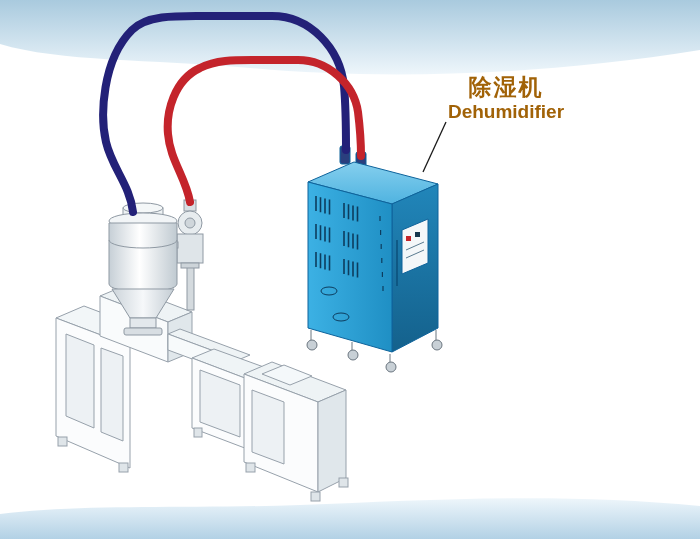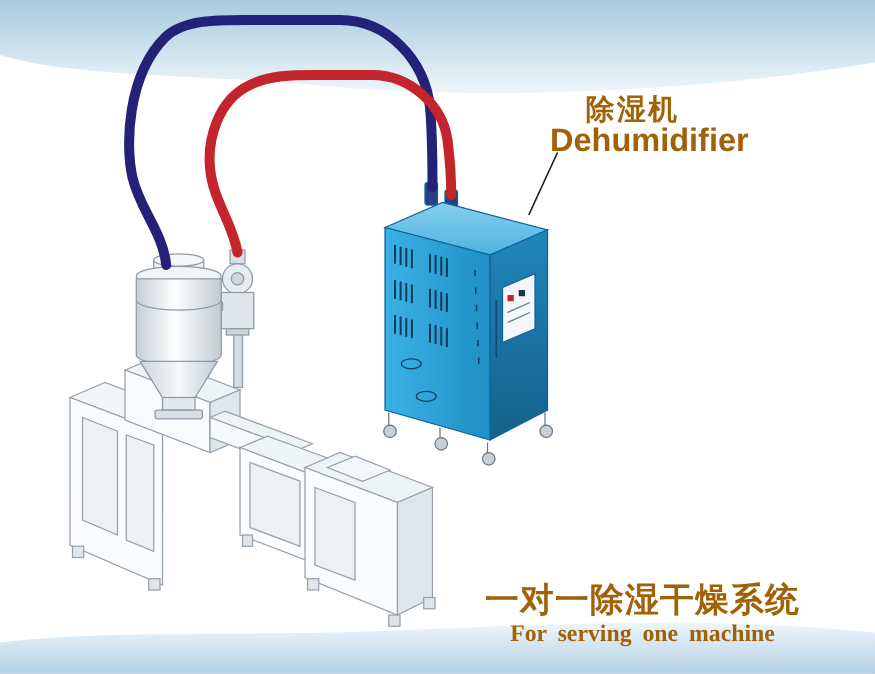--- a/index.html
+++ b/index.html
@@ -10,21 +10,21 @@
   }
   .stage svg{position:absolute;left:0;top:0;}
   .label{position:absolute;color:#a16207;}
   .label .cn{font-weight:bold;letter-spacing:2px;}
   .label .en{font-weight:bold;}
   .label-hopper{left:50px;top:164px;text-align:left;}
   .label-hopper .cn{font-size:23px;line-height:26px;}
   .label-hopper .en{font-size:20px;line-height:24px;}
   .label-dehum{left:440px;top:74px;width:132px;text-align:center;}
   .label-dehum .cn{font-size:23px;line-height:26px;}
-  .label-dehum .en{font-size:26px;line-height:24px;}
+  .label-dehum .en{font-size:19px;line-height:24px;}
   .label-caption{left:380px;top:464px;width:268px;text-align:center;}
   .label-caption .cn{font-size:27px;line-height:32px;font-weight:bold;letter-spacing:1px;}
   .label-caption .en{font-size:19px;line-height:24px;font-weight:bold;
      font-family:"Liberation Serif",serif;word-spacing:4px;}
 </style>
 </head>
 <body>
 
 <div class="stage">
 
@@ -164,18 +164,14 @@
 
   <line x1="446" y1="122" x2="423" y2="172" stroke="#1a1a1a" stroke-width="1.3"></line>
 </svg>
 
 
 <div class="label label-dehum">
   <div class="cn">除湿机</div>
   <div class="en">Dehumidifier</div>
 </div>
 
-<div class="label label-caption">
-  <div class="cn">一对一除湿干燥系统</div>
-  <div class="en">For serving one machine</div>
-</div>
 
 </div>
 
 </body></html>

